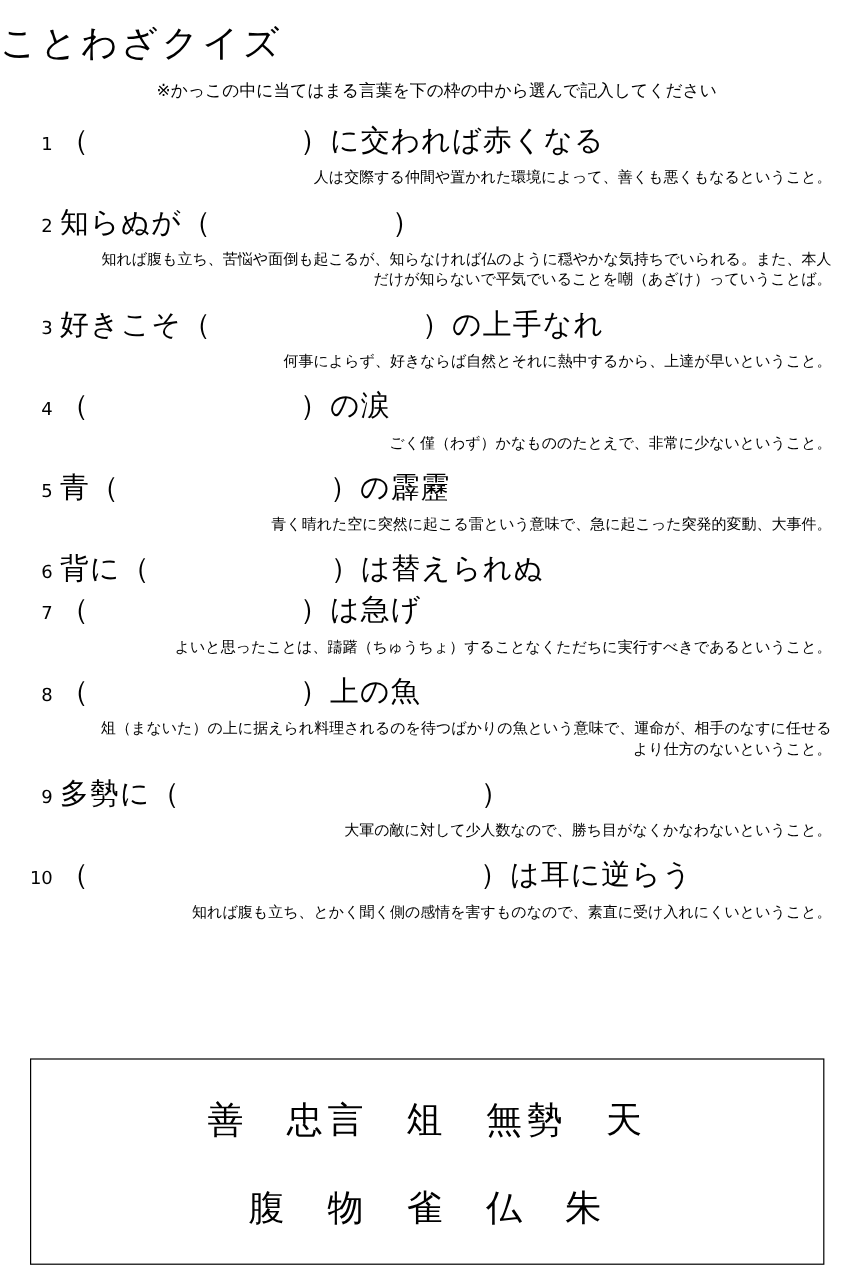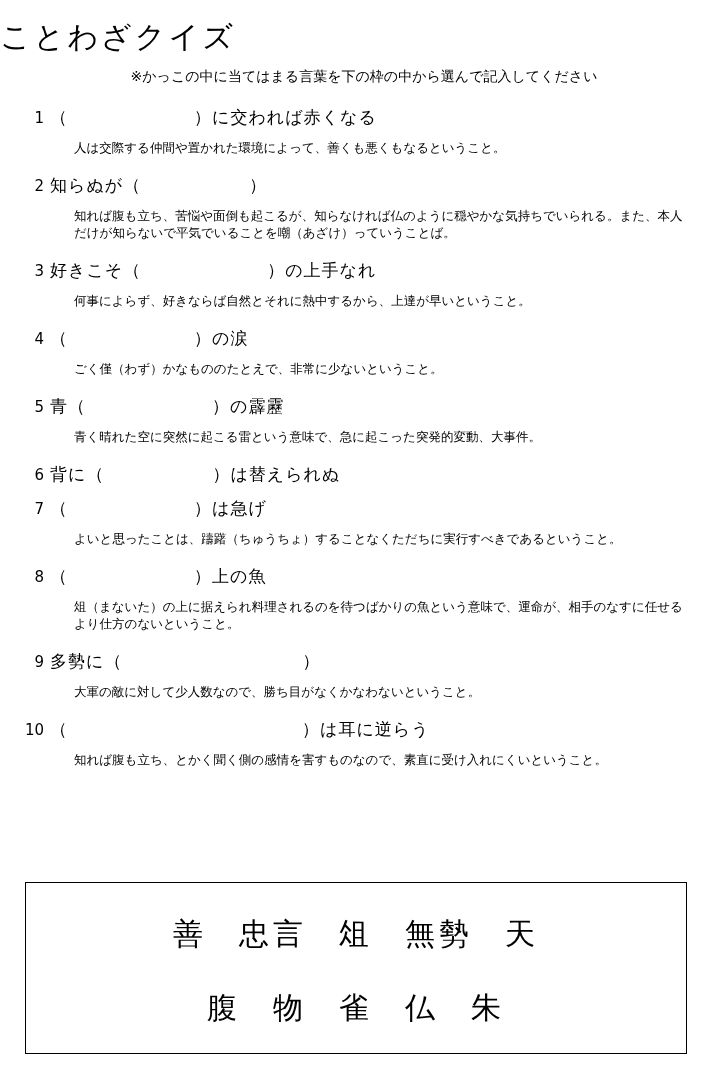--- a/index.html
+++ b/index.html
@@ -61,34 +61,34 @@
     font-size: 15px;
     line-height: 15px;
     width: 26px;
     margin-left: -26px;
     text-align: right;
     padding-right: 6px;
     box-sizing: content-box;
     flex: 0 0 auto;
   }
   .q-text {
-    font-size: 17px;
+    font-size: 24px;
     line-height: 34px;
     letter-spacing: 1px;
     white-space: pre;
   }
   .q-exp {
     font-size: 12.5px;
     line-height: 17px;
     letter-spacing: 0px;
     padding-left: 74px;
     padding-right: 19px;
     margin-top: 5px;
     margin-bottom: 12px;
-    text-align: left;
+    text-align: right;
   }
 
   
   .answer-box {
     position: absolute;
     left: 25px;
     top: 864px;
     width: 662px;
     height: 172px;
     border: 1.5px solid #000000;

